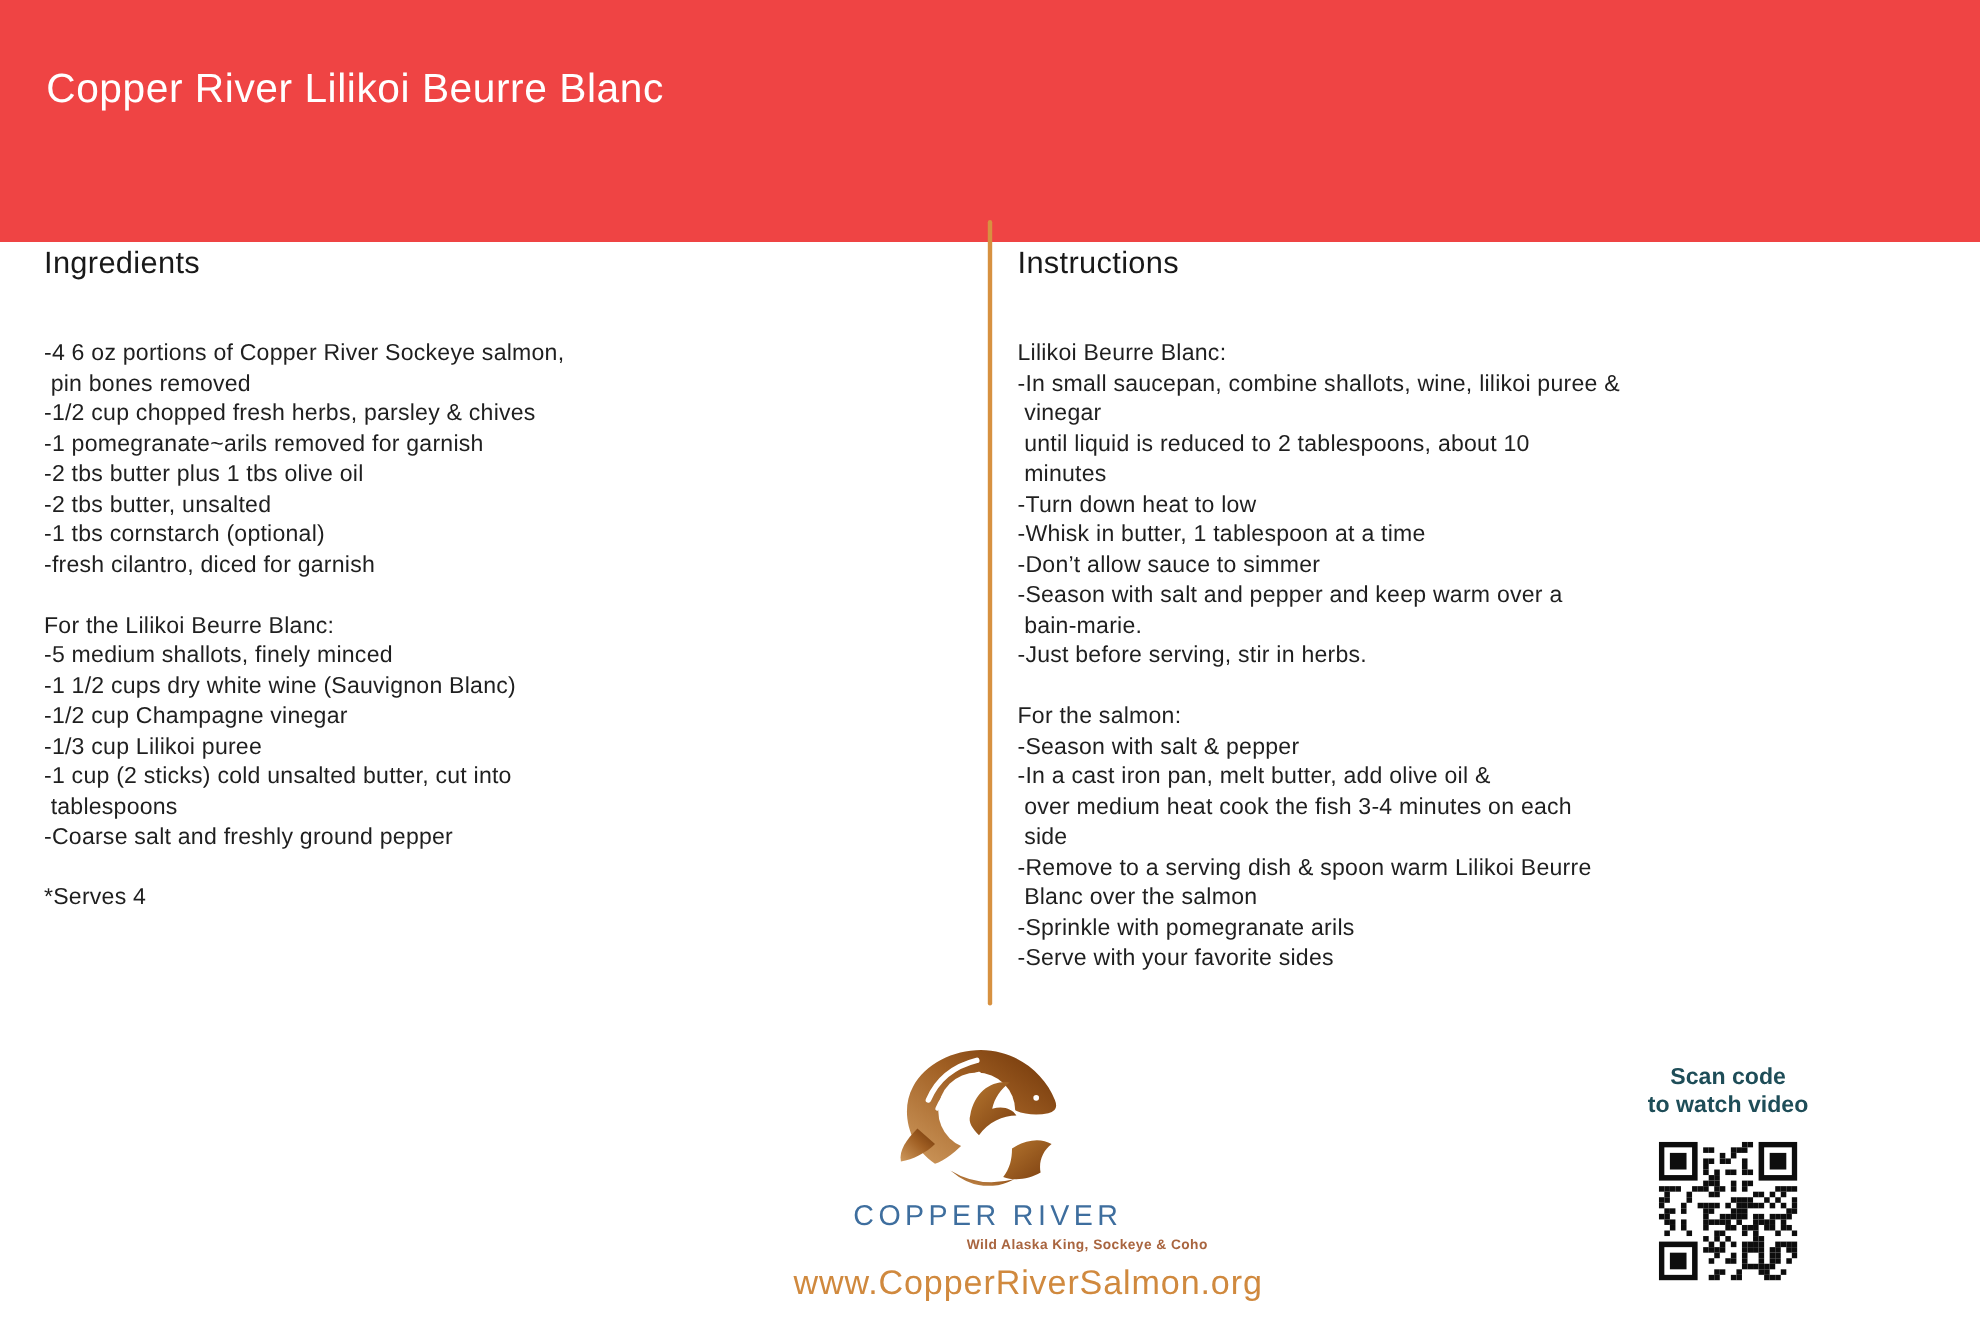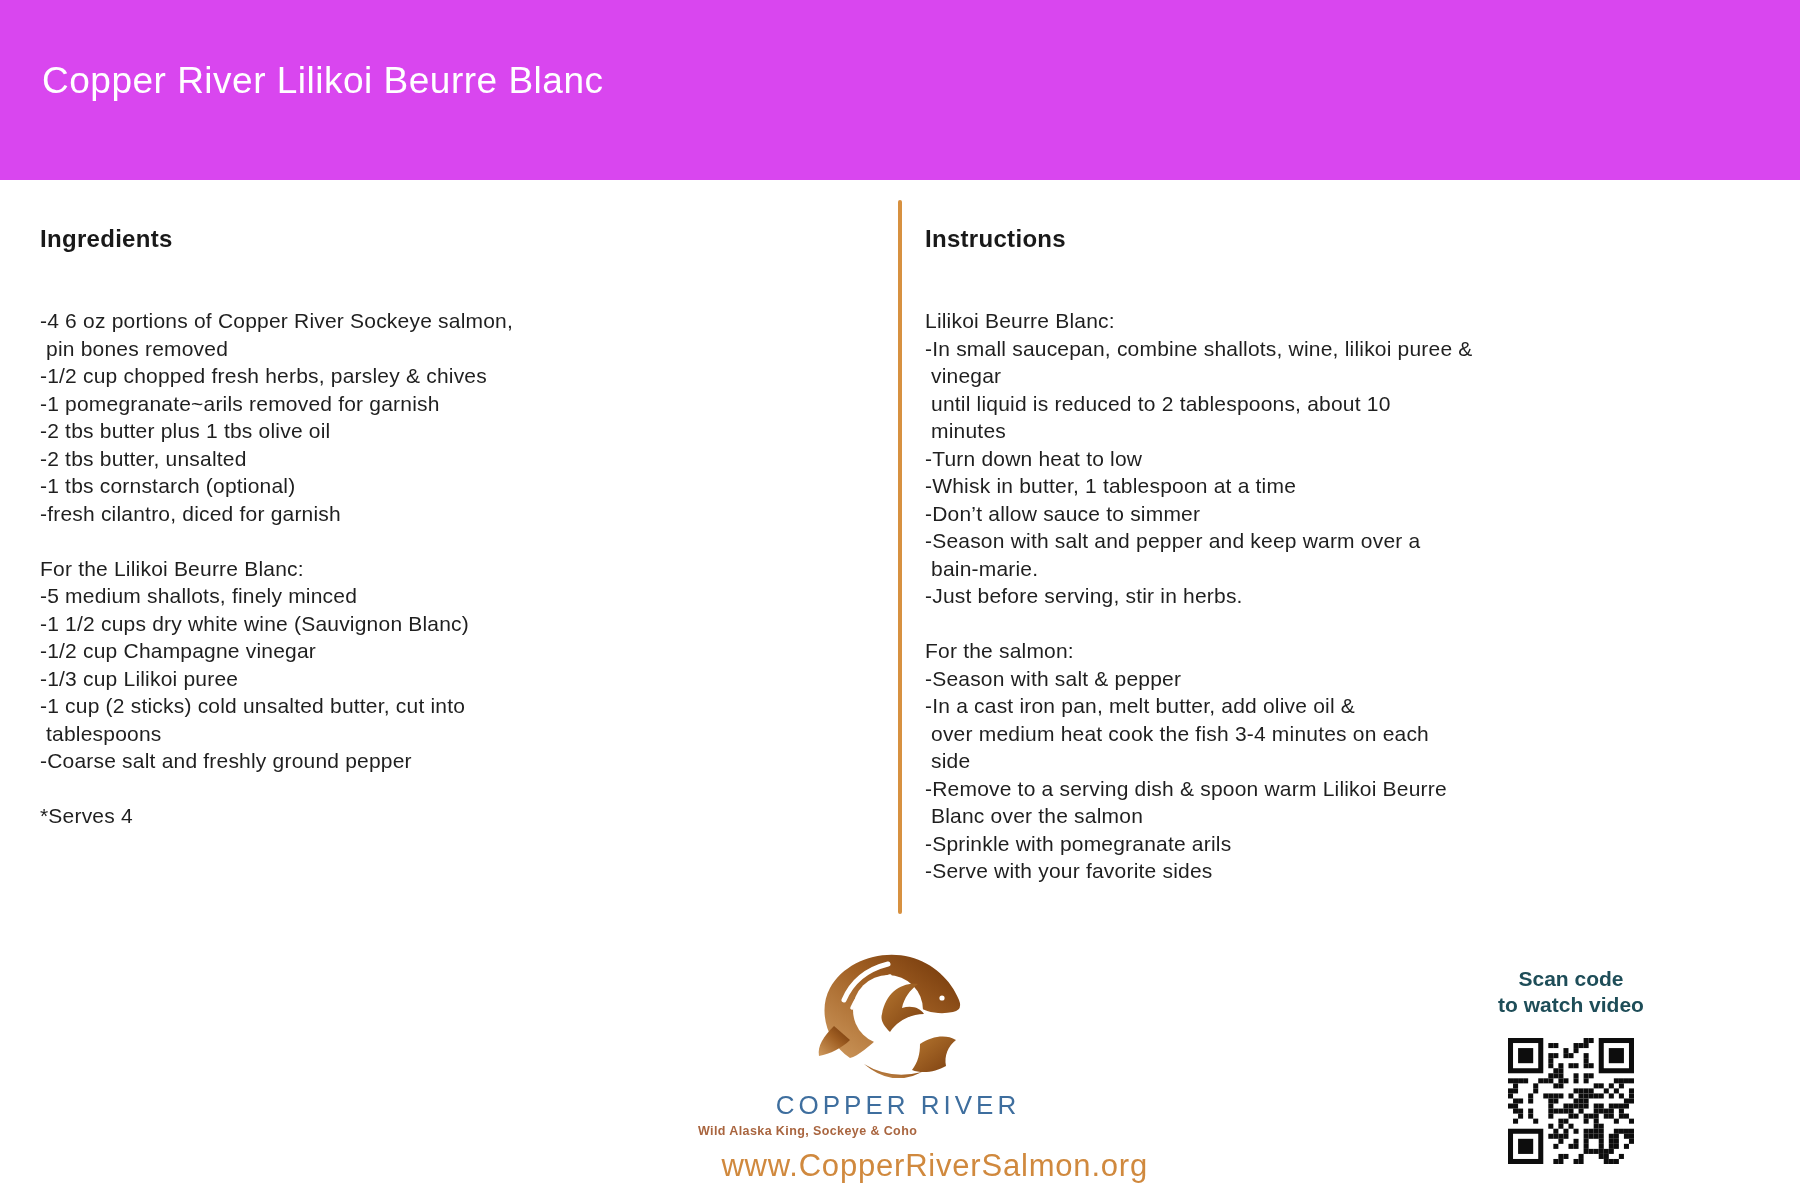--- a/index.html
+++ b/index.html
@@ -1,40 +1,40 @@
 <!DOCTYPE html>
 <html><head>
 <meta charset="utf-8">
 <style>
   html,body { margin:0; padding:0; background:#ffffff; }
   .page {
     position:relative; width:1800px; height:1200px; background:#ffffff;
     font-family:"Liberation Sans", sans-serif; overflow:hidden;
   }
   
-  .header { position:absolute; left:0; top:0; width:1800px; height:180px; background:#d946ef; }
+  .header { position:absolute; left:0; top:0; width:1800px; height:220px; background:#ef4444; }
   .header h1 {
     margin:0; position:absolute; left:42px; top:60px;
     font-size:37px; font-weight:400; color:#ffffff; letter-spacing:0.5px;
   }
   
   .col { position:absolute; top:222px; color:#1f1f1f; }
   .col-ingredients  { left:40px;  width:780px; }
   .col-instructions { left:925px; width:700px; }
-  .col h2 { margin:0 0 51px 0; font-size:24px; line-height:34px; font-weight:700; color:#191919; letter-spacing:0.3px; }
+  .col h2 { margin:0 0 51px 0; font-size:28px; line-height:34px; font-weight:400; color:#191919; letter-spacing:0.3px; }
   .line { min-height:27.5px; line-height:27.5px; font-size:21px; white-space:pre; letter-spacing:0.2px; }
   .divider { position:absolute; left:898px; top:200px; width:4px; height:714px; background:#d79140; border-radius:2px; }
   
   .logo-fish { position:absolute; left:812px; top:946px; }
   .brand {
     position:absolute; left:698px; top:1090px; width:400px; text-align:center;
     font-size:26px; letter-spacing:4px; color:#3e6e9e; font-weight:500;
   }
   .tagline {
-    position:absolute; left:698px; top:1124px; width:400px; text-align:left;
+    position:absolute; left:698px; top:1124px; width:400px; text-align:right;
     font-size:12.5px; color:#a9653f; font-weight:600; letter-spacing:0.4px;
   }
   .website {
     position:absolute; left:548px; top:1148px; width:600px; text-align:right;
     font-size:31px; color:#d0893e; font-weight:300; letter-spacing:0.8px; text-decoration:none; display:block;
   }
   .scan-label {
     position:absolute; left:1466px; top:966px; width:210px; text-align:center;
     font-size:21px; line-height:26px; color:#1e4d58;font-weight:bold;
   }

